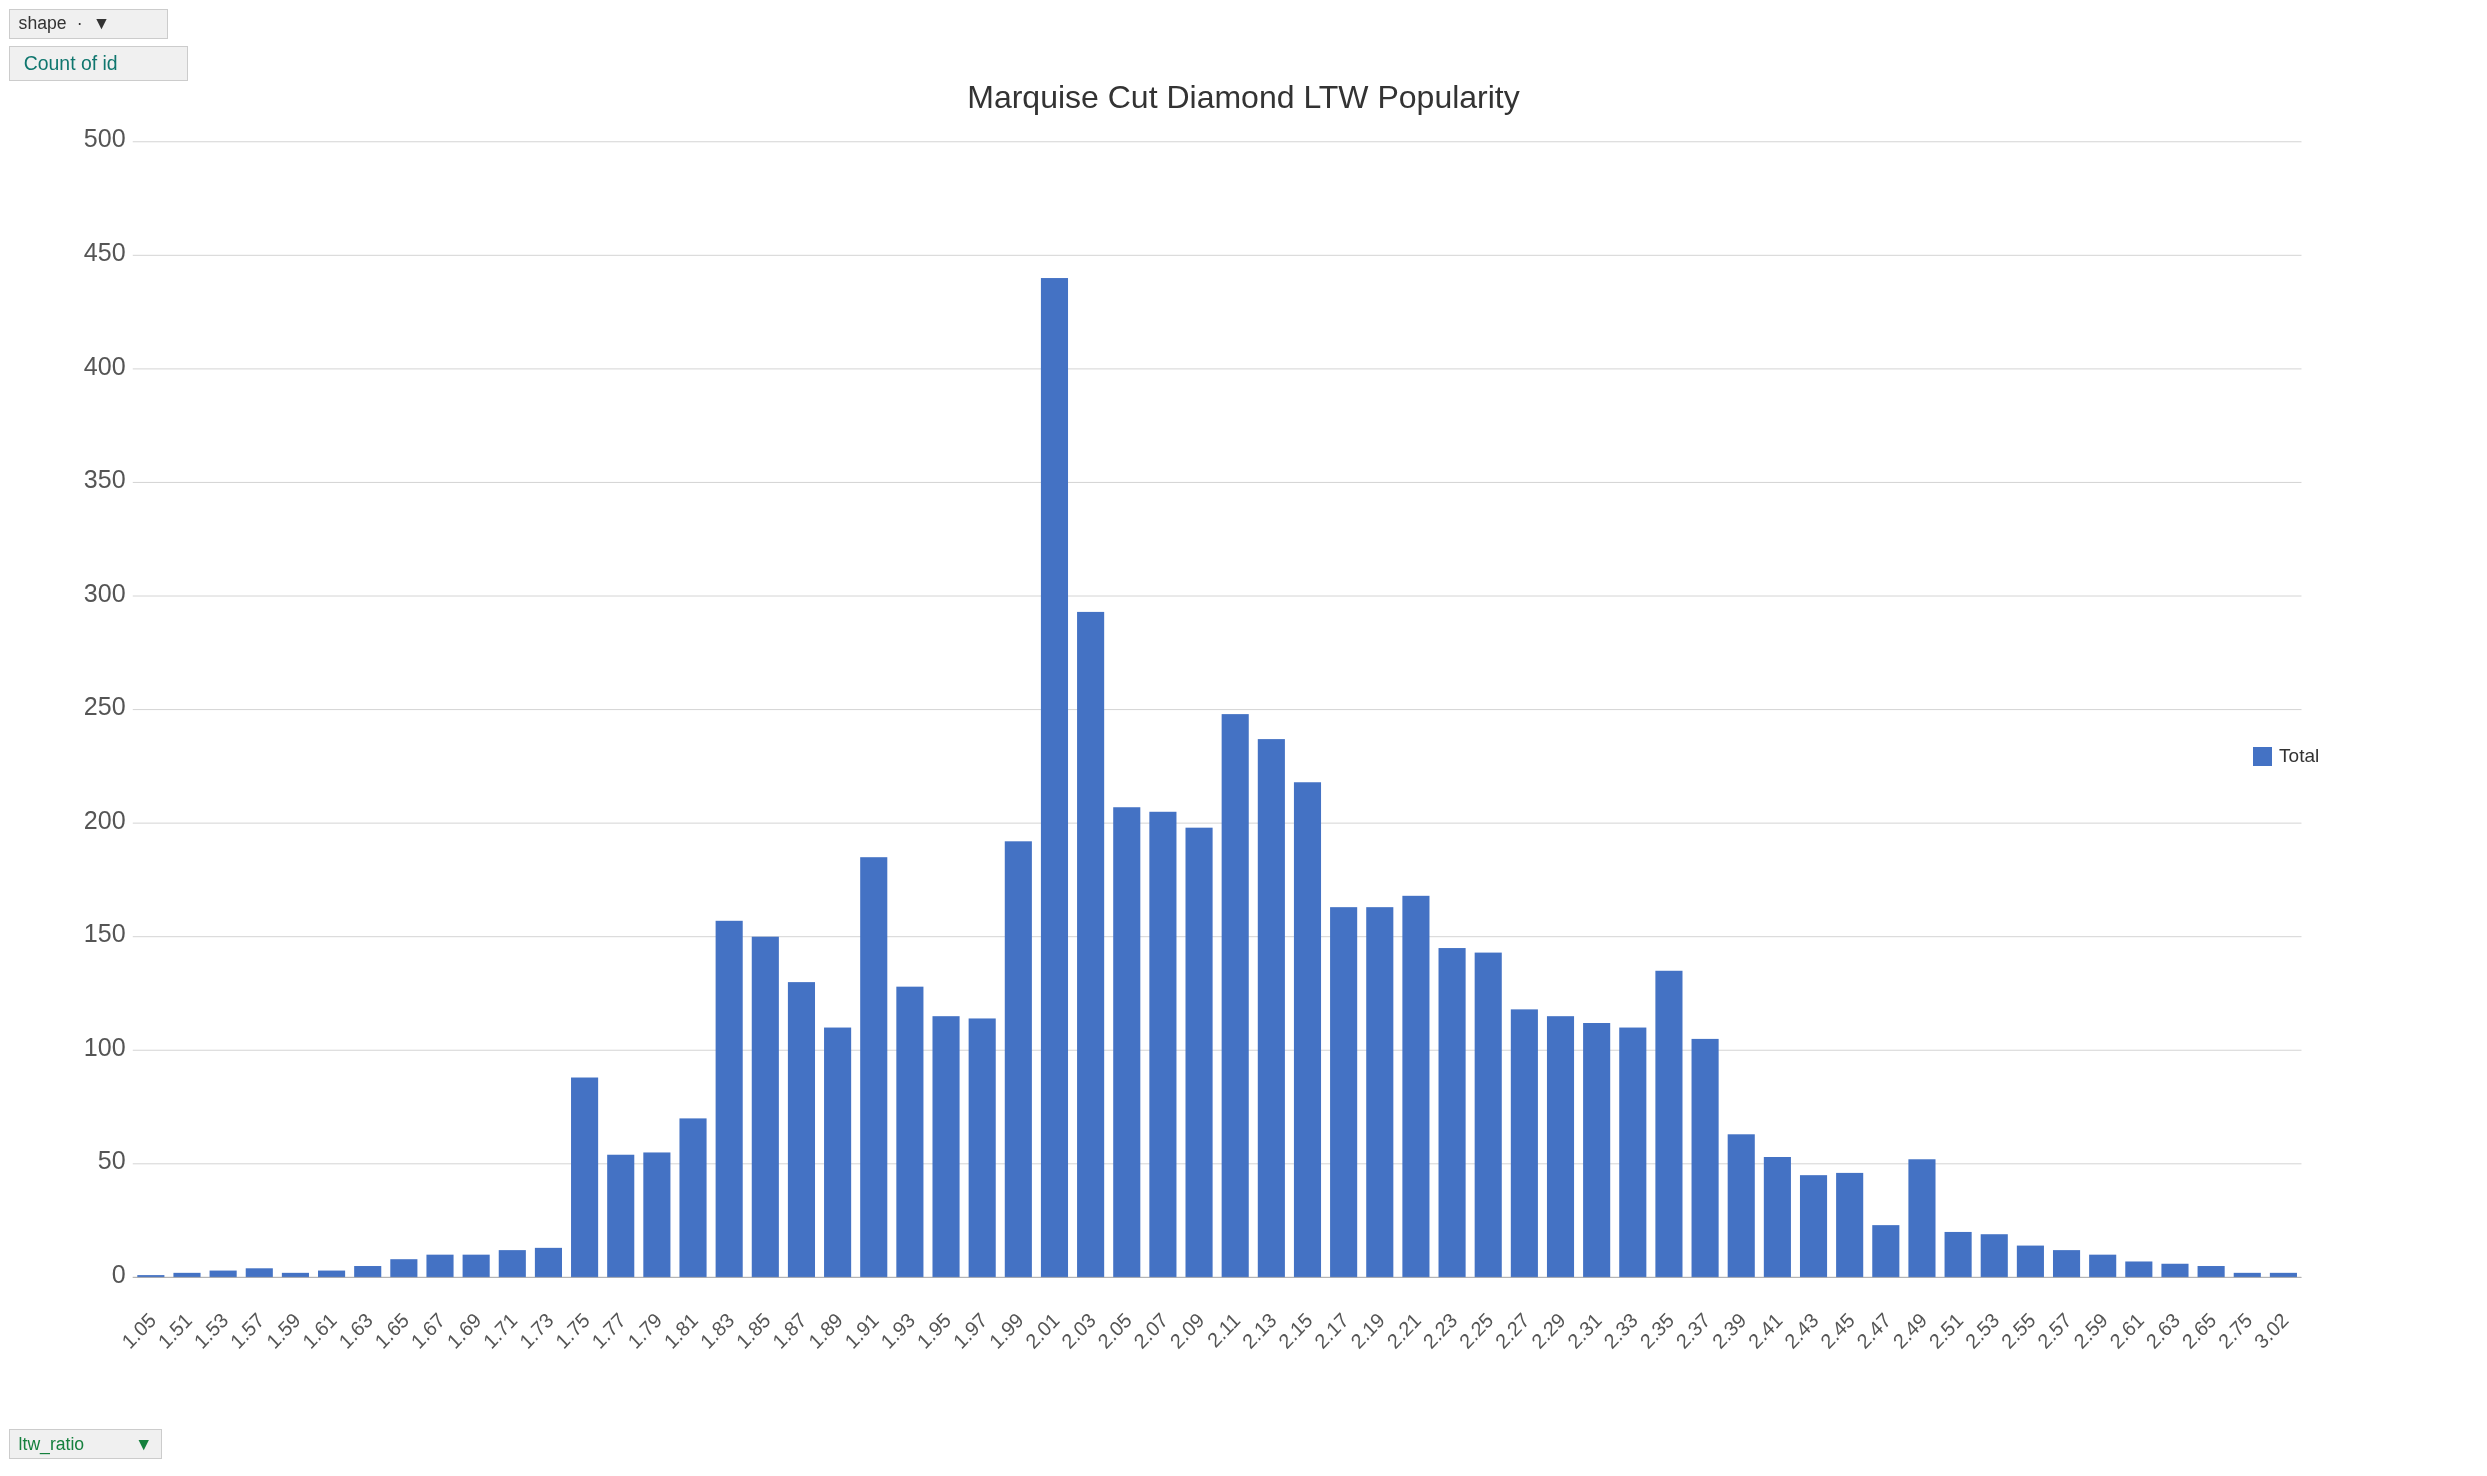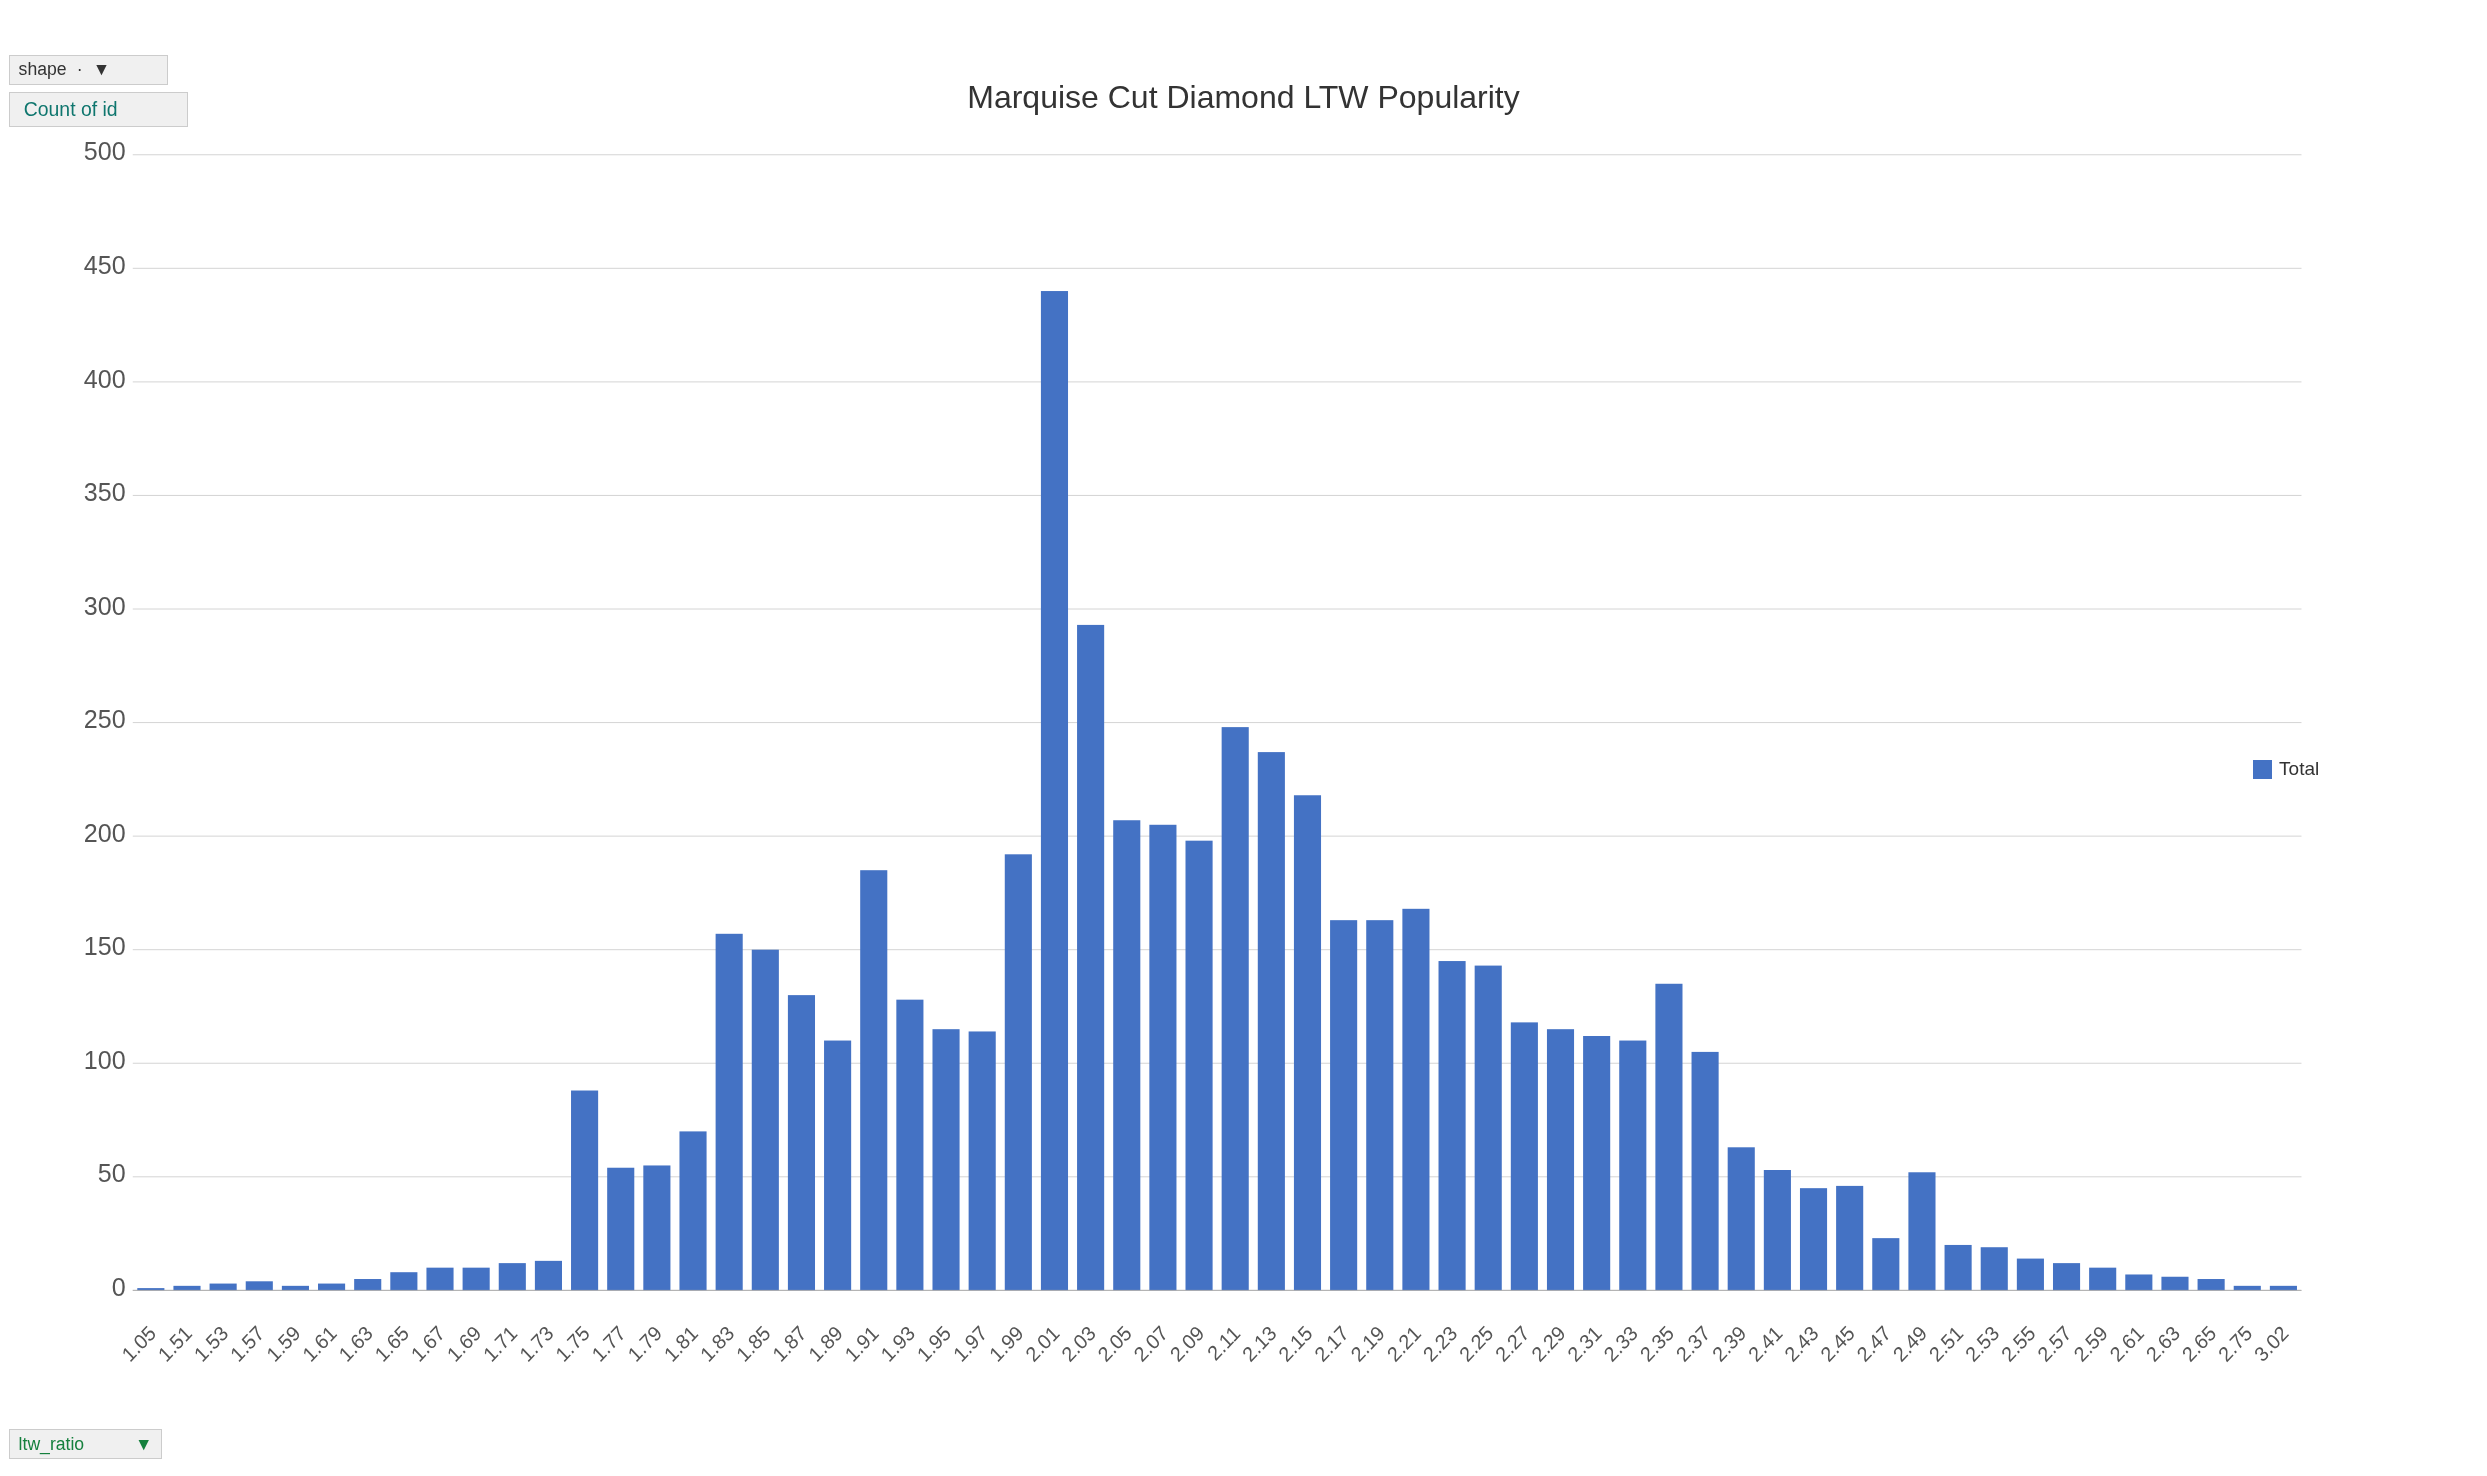--- a/index.html
+++ b/index.html
@@ -27,21 +27,20 @@
       display: flex;
       align-items: center;
       gap: 5.3px;
       border: 0.9px solid #ccc;
       background: #f0f0f0;
       padding: 3.5px 8.8px;
       font-size: 17.6px;
       color: #333;
       cursor: pointer;
       width: 159px;
-      margin-top: 46px;
     }
 
     .count-btn {
       border: 0.9px solid #ccc;
       background: #f0f0f0;
       padding: 5.3px 14px;
       font-size: 19.4px;
       color: #0f766e;
       cursor: pointer;
       width: 179px;
@@ -54,21 +53,21 @@
       left: 8.8px;
       right: 8.8px;
       bottom: 70px;
     }
 
     .chart-title {
       text-align: center;
       font-size: 32px;
       font-weight: 400;
       color: #333;
-      margin-bottom: 20px;
+      margin-bottom: 7px;
       padding-top: 8.8px;
     }
 
     .legend {
       position: absolute;
       right: 0;
       top: 50%;
       transform: translateY(-50%);
       display: flex;
       align-items: center;

